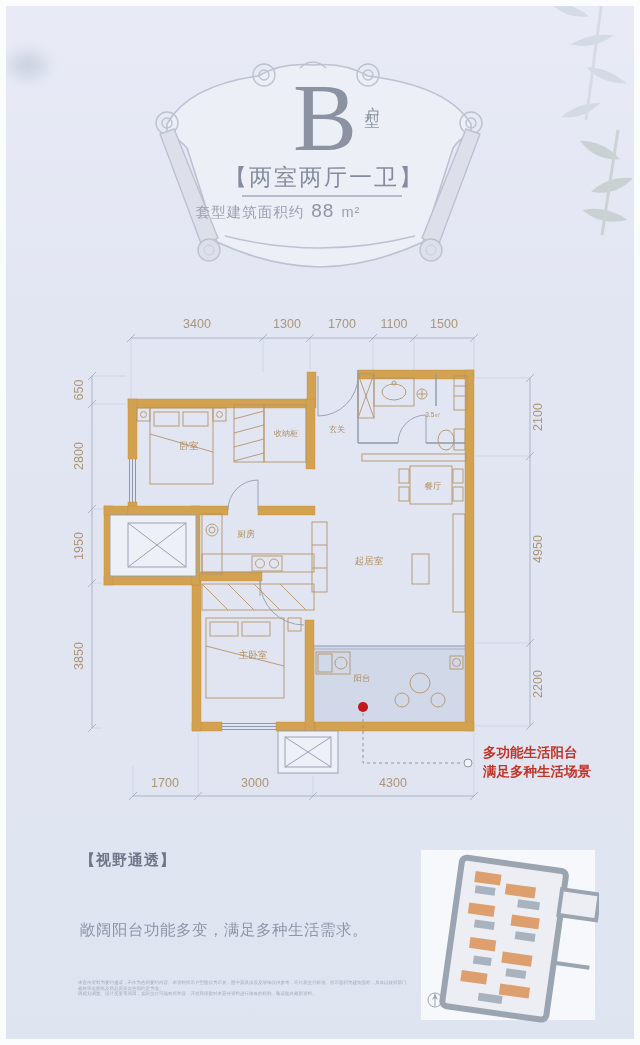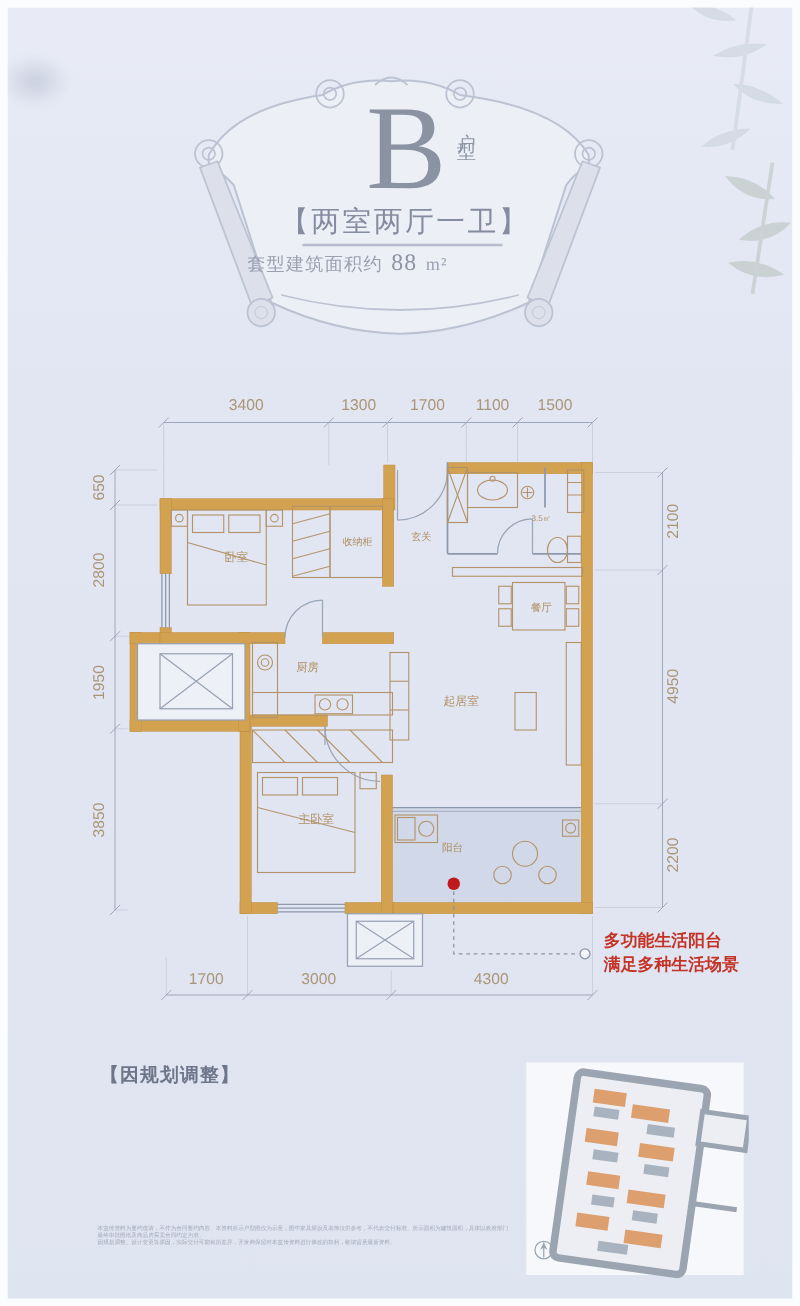--- a/index.html
+++ b/index.html
@@ -12,21 +12,21 @@
   .abs{position:absolute;}
   
   .b-letter{left:279px;top:64px;width:80px;text-align:center;
     font-family:"Liberation Serif", serif;font-size:96px;line-height:1;color:#8b93a3;}
   .b-suffix{left:356px;top:88px;writing-mode:vertical-rl;letter-spacing:7px;
     font-size:15px;color:#8d94a4;}
   .rooms-title{left:0;top:156px;width:636px;text-align:center;
     font-size:23px;letter-spacing:2px;color:#858ca0;font-weight:500;}
   .hdr-divider{left:236px;top:189px;width:160px;height:1.5px;background:#b5bbca;}
   .area-line{left:0;top:194px;width:544px;text-align:center;color:#9aa0b0;
-    font-size:14.5px;letter-spacing:1px;font-family:Liberation Serif, serif;}
+    font-size:14.5px;letter-spacing:1px;}
   .area-line .val{font-size:19px;color:#8d94a4;font-weight:500;padding:0 2px;}
   
   .app-title{left:74px;top:845px;font-size:15px;font-weight:bold;
     color:#6e7789;letter-spacing:1px;}
   .app-line1{left:74px;top:882px;font-size:15.5px;color:#8d95a7;letter-spacing:.5px;}
   .app-line2{left:74px;top:914px;font-size:15.5px;color:#8d95a7;letter-spacing:.5px;}
   .disclaimer{left:72px;top:974px;width:660px;font-size:9px;line-height:11px;
     color:#a3aab8;transform:scale(.5);transform-origin:0 0;}
   .smudge{left:-6px;top:38px;width:56px;height:42px;border-radius:50%;
     background:radial-gradient(closest-side,rgba(176,185,204,.55),rgba(176,185,204,0));
@@ -346,21 +346,22 @@
 
     <g>
       <circle cx="357" cy="701" r="5" fill="#c0191c"></circle>
       <path d="M357,707 L357,757 L456,757" fill="none" stroke="#8b94a6" stroke-width="1" stroke-dasharray="3,3"></path>
       <circle cx="462" cy="757" r="4" fill="#f4f5f9" stroke="#8b94a6" stroke-width="1"></circle>
       <text x="477" y="751" font-size="13.5" font-weight="bold" fill="#c43326">多功能生活阳台</text>
       <text x="477" y="770" font-size="13.5" font-weight="bold" fill="#c43326">满足多种生活场景</text>
     </g>
   </svg>
 
-  <div class="abs app-title">【因规划调整】</div>
+  <div class="abs app-title">【视野通透】</div>
+  <div class="abs app-line2">敞阔阳台功能多变，满足多种生活需求。</div>
 
   <div class="abs disclaimer">
     <div>本宣传资料为要约邀请，不作为合同要约内容。本资料所示户型图仅为示意，图中家具摆设及装饰仅供参考，不代表交付标准。所示面积为建筑面积，具体以政府部门最终审批图纸及商品房买卖合同约定为准。</div>
     <div>因规划调整、设计变更等原因，实际交付可能有所差异，开发商保留对本宣传资料进行修改的权利，敬请留意最新资料。</div>
   </div>
 
   <svg class="abs" style="left:413px;top:842px;" width="180" height="175" viewBox="0 0 180 175">
     <rect x="2" y="2" width="174" height="170" fill="#f7f8fc"></rect>
     <g transform="translate(88,88) rotate(8)">
       <rect x="-55" y="-72" width="105" height="150" rx="5" fill="#eceef3" stroke="#9aa5b1" stroke-width="6"></rect>

